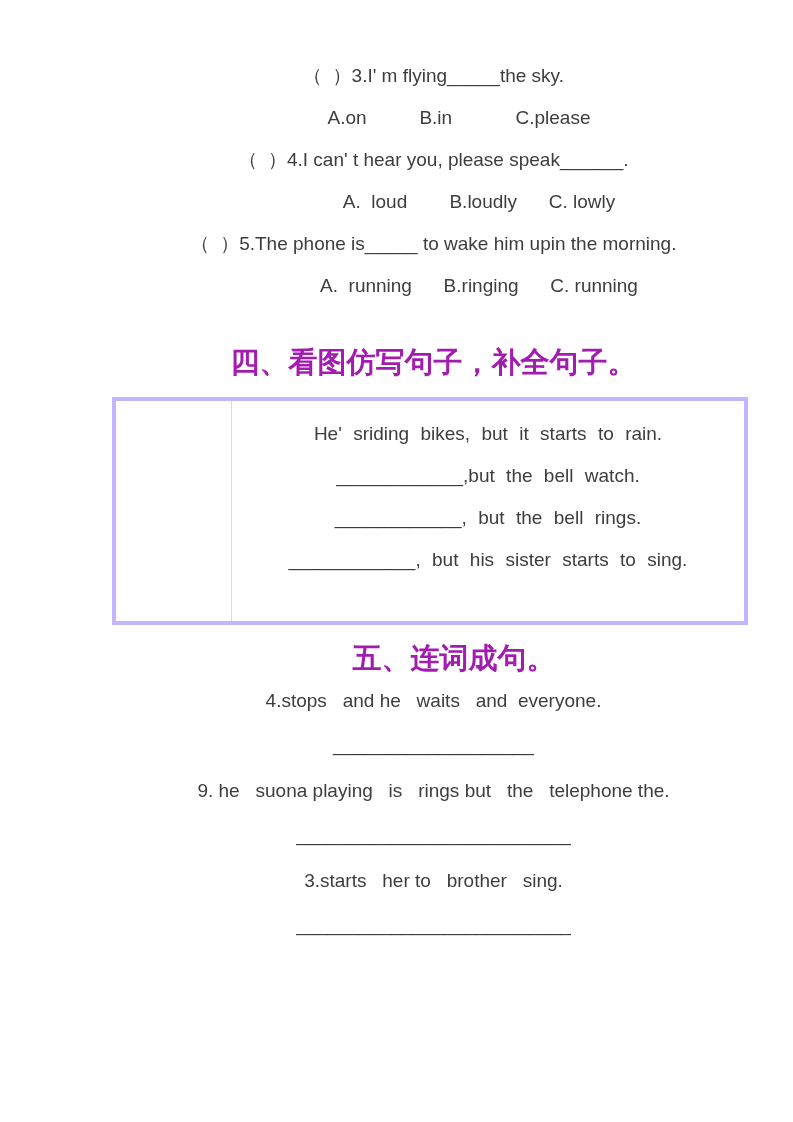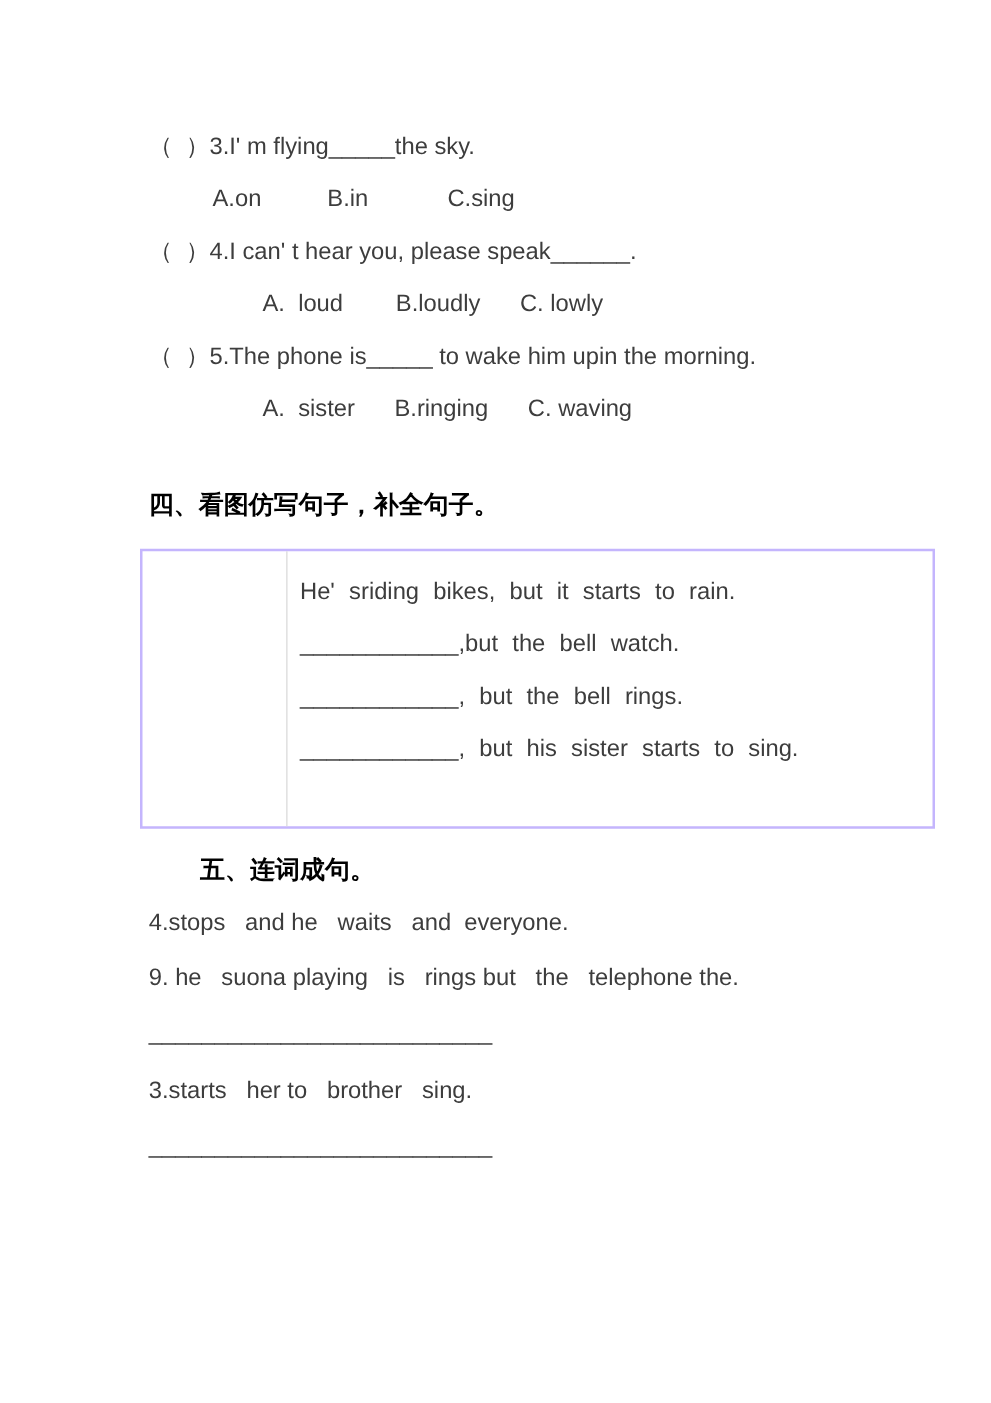--- a/index.html
+++ b/index.html
@@ -8,49 +8,50 @@
     width: 793px;
     height: 1122px;
     background: #ffffff;
     font-family: "Liberation Sans", "DejaVu Sans", sans-serif;
     color: #3d3d3d;
   }
   .page {
     position: relative;
     width: 793px;
     height: 1122px;
-    padding: 104px 45px 0 119px;
+    padding: 62px 45px 0 119px;
     overflow: hidden;
     background: #ffffff;
+    text-align: center;
   }
   .q-line, .opt-line, .hint, .s5-text, .ans-line {
     font-size: 19px;
     line-height: 28px;
     white-space: pre-wrap;
   }
   .q-line { margin-bottom: 14px; }
   .opt-line { margin-bottom: 14px; }
   .indent-a { padding-left: 51px; }
   .indent-b { padding-left: 91px; }
   .mcq { margin-bottom: 47px; }
   .heading {
-    font-size: 20px;
+    font-size: 29px;
     font-weight: bold;
-    color: #000000;
+    color: #a21caf;
     margin: 0 0 20px 0;
     line-height: 30px;
     white-space: pre-wrap;
   }
   .heading-5 { margin-bottom: 14px; margin-left: 41px; }
   .hint { margin-bottom: 36px; }
   .pic-table {
     display: flex;
     width: 636px;
     margin-left: -7px;
-    border: 2px solid #c4b5fd;
+    border: 4px solid #c4b5fd;
     min-height: 222px;
     margin-bottom: 18px;
     background: #ffffff;
   }
   .pic-cell {
     width: 116px;
     border-right: 1px solid #d9d9d9;
     flex-shrink: 0;
   }
   .sent-cell {
@@ -66,27 +67,27 @@
   .s5-text { margin-bottom: 16px; }
   .ans-line { margin-bottom: 18px; }
 </style>
 </head>
 <body>
 
 <div class="page">
 
   <section class="mcq">
     <div class="q-line">（  ）3.I' m flying_____the sky.</div>
-    <div class="opt-line indent-a">A.on          B.in            C.sing</div>
+    <div class="opt-line indent-a">A.on          B.in            C.please</div>
 
     <div class="q-line">（  ）4.I can' t hear you, please speak______.</div>
     <div class="opt-line indent-b">A.  loud        B.loudly      C. lowly</div>
 
     <div class="q-line">（  ）5.The phone is_____ to wake him upin the morning.</div>
-    <div class="opt-line indent-b">A.  sister      B.ringing      C. waving</div>
+    <div class="opt-line indent-b">A.  running      B.ringing      C. running</div>
   </section>
 
   <section>
     <h2 class="heading">四、看图仿写句子，补全句子。</h2>
 
     <div class="pic-table">
       <div class="pic-cell"></div>
       <div class="sent-cell">
         <div class="t-line">He' sriding bikes, but it starts to rain.</div>
         <div class="t-line">____________,but the bell watch.</div>
@@ -94,20 +95,21 @@
         <div class="t-line">____________, but his sister starts to sing.</div>
       </div>
     </div>
   </section>
 
   <section>
     <h2 class="heading heading-5">五、连词成句。</h2>
 
     <div class="s5-item">
       <div class="s5-text">4.stops   and he   waits   and  everyone.</div>
+      <div class="ans-line">___________________</div>
     </div>
 
     <div class="s5-item">
       <div class="s5-text">9. he   suona playing   is   rings but   the   telephone the.</div>
       <div class="ans-line">__________________________</div>
     </div>
 
     <div class="s5-item">
       <div class="s5-text">3.starts   her to   brother   sing.</div>
       <div class="ans-line">__________________________</div>

